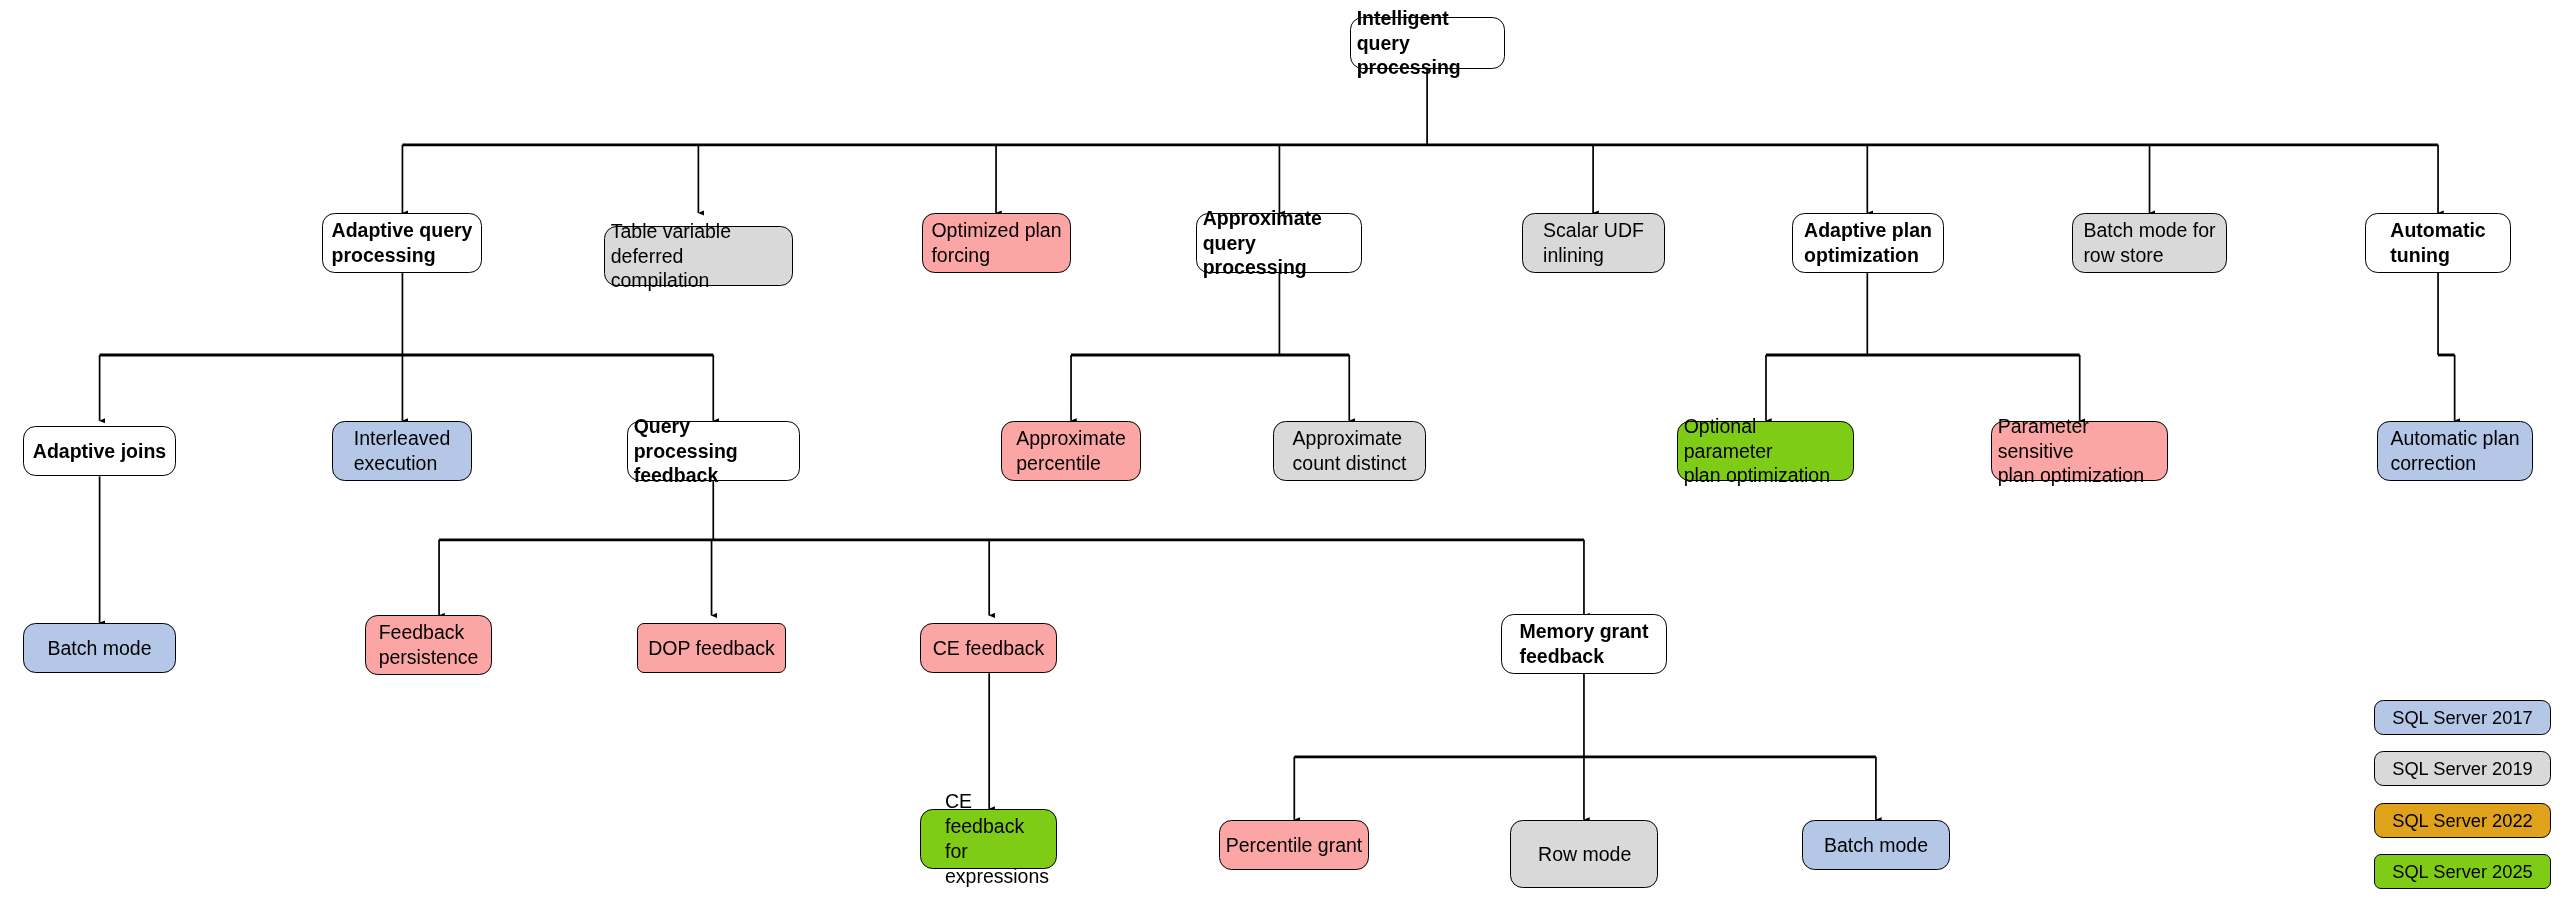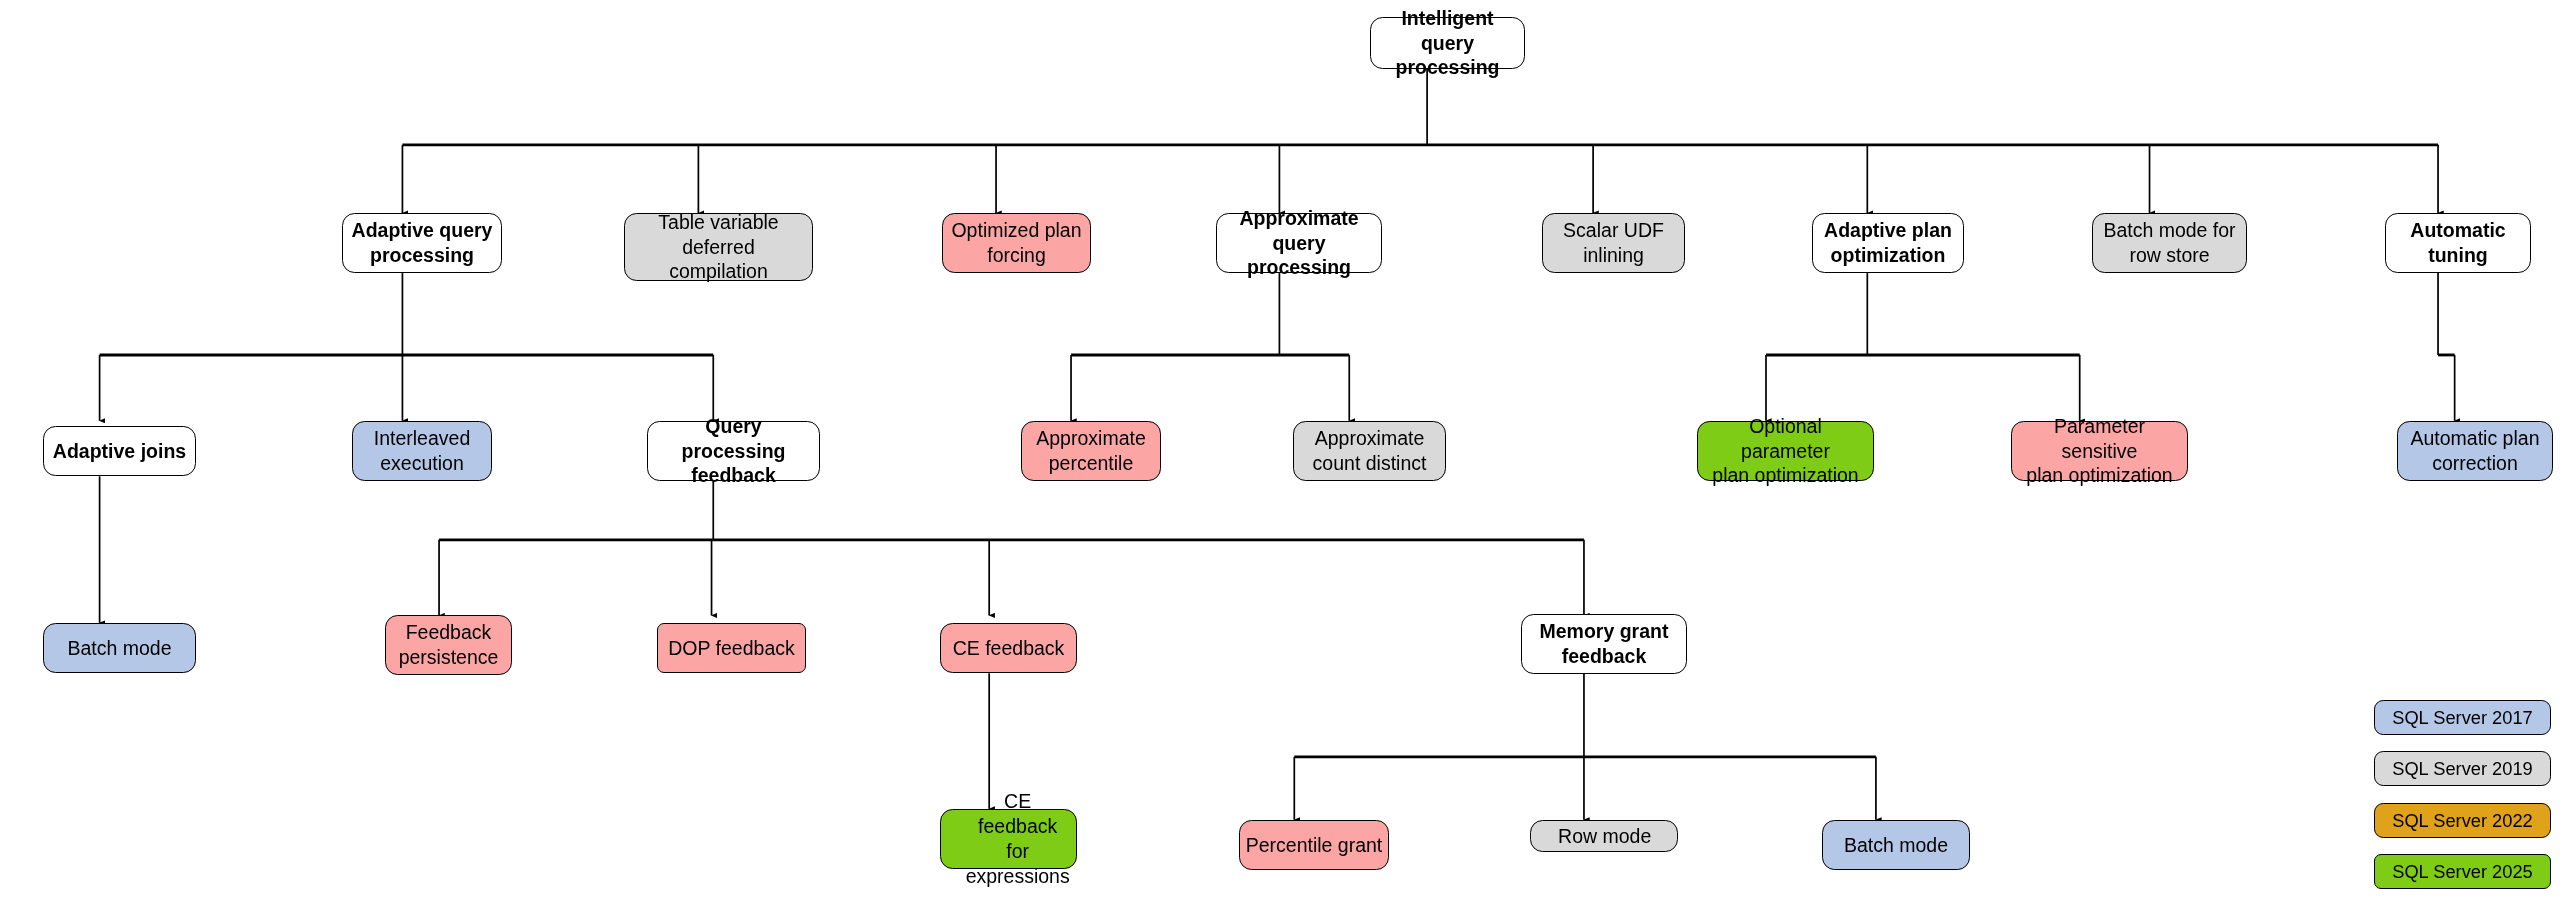--- a/index.html
+++ b/index.html
@@ -8,27 +8,26 @@
   svg.edges{position:absolute;left:0;top:0;width:2576px;height:916px;pointer-events:none;}
   .node{
     position:absolute;
     box-sizing:border-box;
     border:1.7px solid #000;
     border-radius:12.6px;
     background:#ffffff;
     display:flex;
     align-items:center;
     justify-content:center;
-    text-align:center;
+    text-align:left;
     color:#000;
     font-size:19.5px;
     line-height:1.28;
     padding:2.3px 5.7px;
     white-space:pre-line;
-    margin-left:20px;
   }
   .node.bold{font-weight:bold;}
   .node.gray{background:#d9d9d9;}
   .node.orange{background:#fca5a5;}
   .node.blue{background:#b4c7e7;}
   .node.green{background:#7ecc15;}
   .legend{position:absolute;}
   .legend-item{
     position:absolute;
     box-sizing:border-box;
@@ -93,21 +92,21 @@
         <line x1="2767" y1="1322" x2="2767" y2="1432" stroke="#000" stroke-width="3" marker-end="url(#arrowhead)"></line>
         <line x1="3277" y1="1322" x2="3277" y2="1432" stroke="#000" stroke-width="3" marker-end="url(#arrowhead)"></line>
       </g>
   </svg>
 
   <div id="node-layer">
       <div class="node white bold" style="left: 1350px; top: 17px; width: 155px; height: 52px;">Intelligent query
 processing</div>
       <div class="node white bold" style="left: 322px; top: 213px; width: 160px; height: 60px;">Adaptive query
 processing</div>
-      <div class="node gray" style="left: 604px; top: 213px; width: 189px; height: 68px;">Table variable
+      <div class="node gray" style="left: 604px; top: 226px; width: 189px; height: 60px;">Table variable
 deferred compilation</div>
       <div class="node orange" style="left: 922px; top: 213px; width: 149px; height: 60px;">Optimized plan
 forcing</div>
       <div class="node white bold" style="left: 1196px; top: 213px; width: 166px; height: 60px;">Approximate
 query processing</div>
       <div class="node gray" style="left: 1522px; top: 213px; width: 143px; height: 60px;">Scalar UDF
 inlining</div>
       <div class="node white bold" style="left: 1792px; top: 213px; width: 152px; height: 60px;">Adaptive plan
 optimization</div>
       <div class="node gray" style="left: 2072px; top: 213px; width: 155px; height: 60px;">Batch mode for
@@ -132,21 +131,21 @@
       <div class="node blue" style="left: 23px; top: 623px; width: 153px; height: 50px;">Batch mode</div>
       <div class="node orange" style="left: 365px; top: 615px; width: 127px; height: 60px;">Feedback
 persistence</div>
       <div class="node orange" style="left: 637px; top: 623px; width: 149px; height: 50px; border-radius: 7px;">DOP feedback</div>
       <div class="node orange" style="left: 920px; top: 623px; width: 137px; height: 50px;">CE feedback</div>
       <div class="node white bold" style="left: 1501px; top: 614px; width: 166px; height: 60px;">Memory grant
 feedback</div>
       <div class="node green" style="left: 920px; top: 809px; width: 137px; height: 60px; padding-left: 24px;">CE feedback for
 expressions</div>
       <div class="node orange" style="left: 1219px; top: 820px; width: 150px; height: 50px;">Percentile grant</div>
-      <div class="node gray" style="left: 1510px; top: 820px; width: 148px; height: 32px; padding-left: 7px;">Row mode</div>
+      <div class="node gray" style="left: 1510px; top: 820px; width: 148px; height: 68px; padding-left: 7px;">Row mode</div>
       <div class="node blue" style="left: 1802px; top: 820px; width: 148px; height: 50px;">Batch mode</div>
     </div>
   <div id="legend-layer" class="legend">
       <div class="legend-item blue" style="left: 2374px; top: 700px; width: 177px; height: 35px; background: rgb(180, 199, 231);">SQL Server 2017</div>
       <div class="legend-item gray" style="left: 2374px; top: 751px; width: 177px; height: 35px; background: rgb(217, 217, 217);">SQL Server 2019</div>
       <div class="legend-item orange" style="left: 2374px; top: 803px; width: 177px; height: 35px; background: rgb(223, 162, 26);">SQL Server 2022</div>
       <div class="legend-item green" style="left: 2374px; top: 854px; width: 177px; height: 35px; background: rgb(126, 204, 21); border-radius: 7px;">SQL Server 2025</div>
     </div>
 </div>
 

